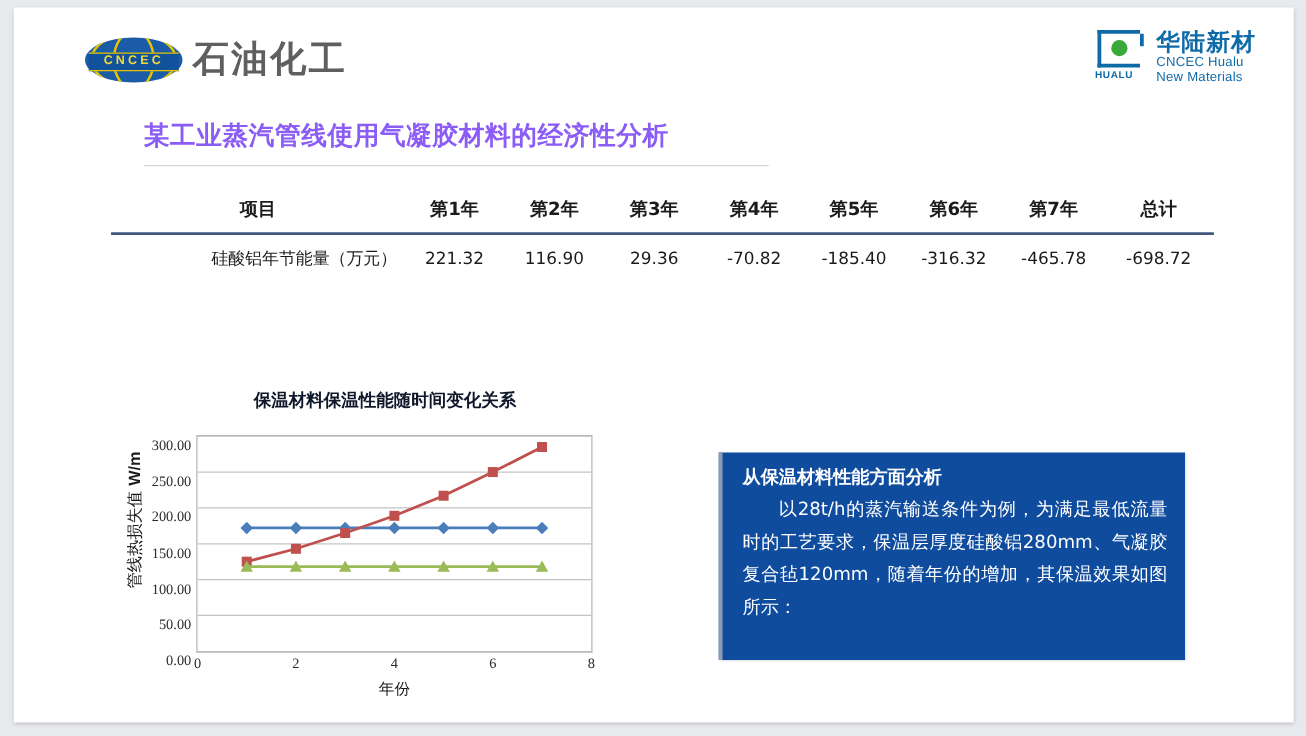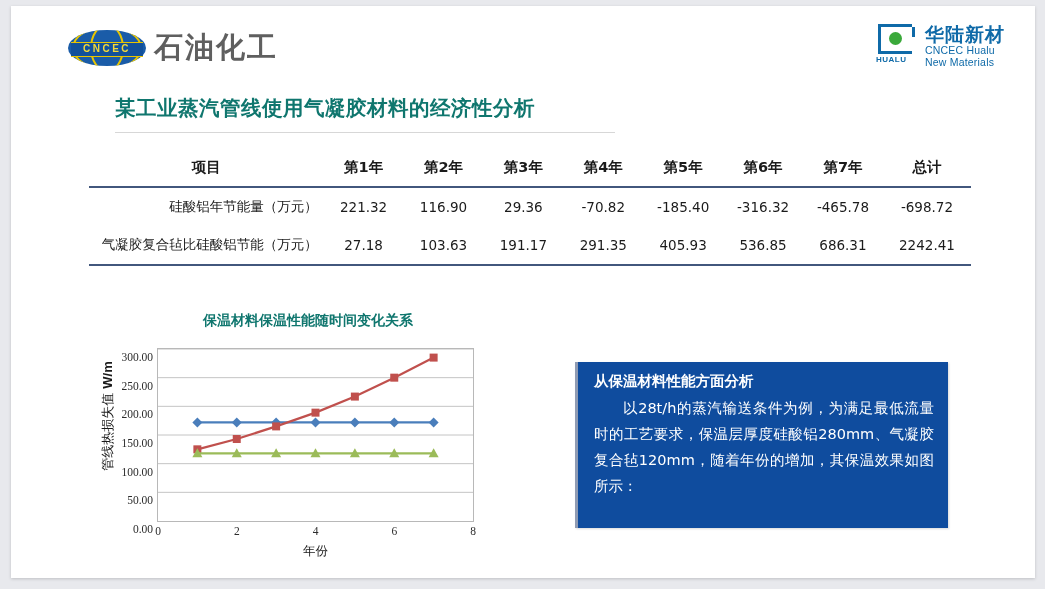--- a/index.html
+++ b/index.html
@@ -151,21 +151,21 @@
     letter-spacing: 0.2px;
   }
 
   
   .slide-title {
     position: absolute;
     left: 104px;
     top: 88px;
     font-size: 20.5px;
     font-weight: 700;
-    color: #0f766e;
+    color: #8b5cf6;
     letter-spacing: 0.5px;
     font-family: "DejaVu Sans", sans-serif;
   }
   .title-rule {
     position: absolute;
     left: 104px;
     top: 126px;
     width: 500px;
     height: 1px;
     background: #d7d7d7;
@@ -215,21 +215,21 @@
     width: 470px;
     height: 250px;
   }
   .chart-title {
     position: absolute;
     left: 0; top: 0;
     width: 470px;
     text-align: center;
     font-size: 14px;
     font-weight: 700;
-    color: #0f766e;
+    color: #0f172a;
     font-family: "DejaVu Sans", sans-serif;
   }
   .y-axis-label {
     position: absolute;
     left: -45px;
     top: 95px;
     width: 160px;
     text-align: center;
     transform: rotate(-90deg);
     font-size: 13px;
@@ -415,31 +415,20 @@
           <tr>
             <td class="label"><span>硅酸铝年节能量（万元）</span></td>
             <td>221.32</td>
             <td>116.90</td>
             <td>29.36</td>
             <td class="neg">-70.82</td>
             <td class="neg">-185.40</td>
             <td class="neg">-316.32</td>
             <td class="neg">-465.78</td>
             <td class="neg">-698.72</td>
-          </tr>
-          <tr class="last">
-            <td class="label"><span class="label-clip">气凝胶复合毡比硅酸铝节能（万元）</span></td>
-            <td>27.18</td>
-            <td>103.63</td>
-            <td>191.17</td>
-            <td>291.35</td>
-            <td>405.93</td>
-            <td>536.85</td>
-            <td>686.31</td>
-            <td>2242.41</td>
           </tr>
         </tbody>
     </table>
 
     <div class="chart-wrap">
       <div class="chart-title">保温材料保温性能随时间变化关系</div>
       <div class="y-axis-label">
         <span>管线热损失值 </span><span class="unit">W/m</span>
       </div>
       <div class="y-ticks">

